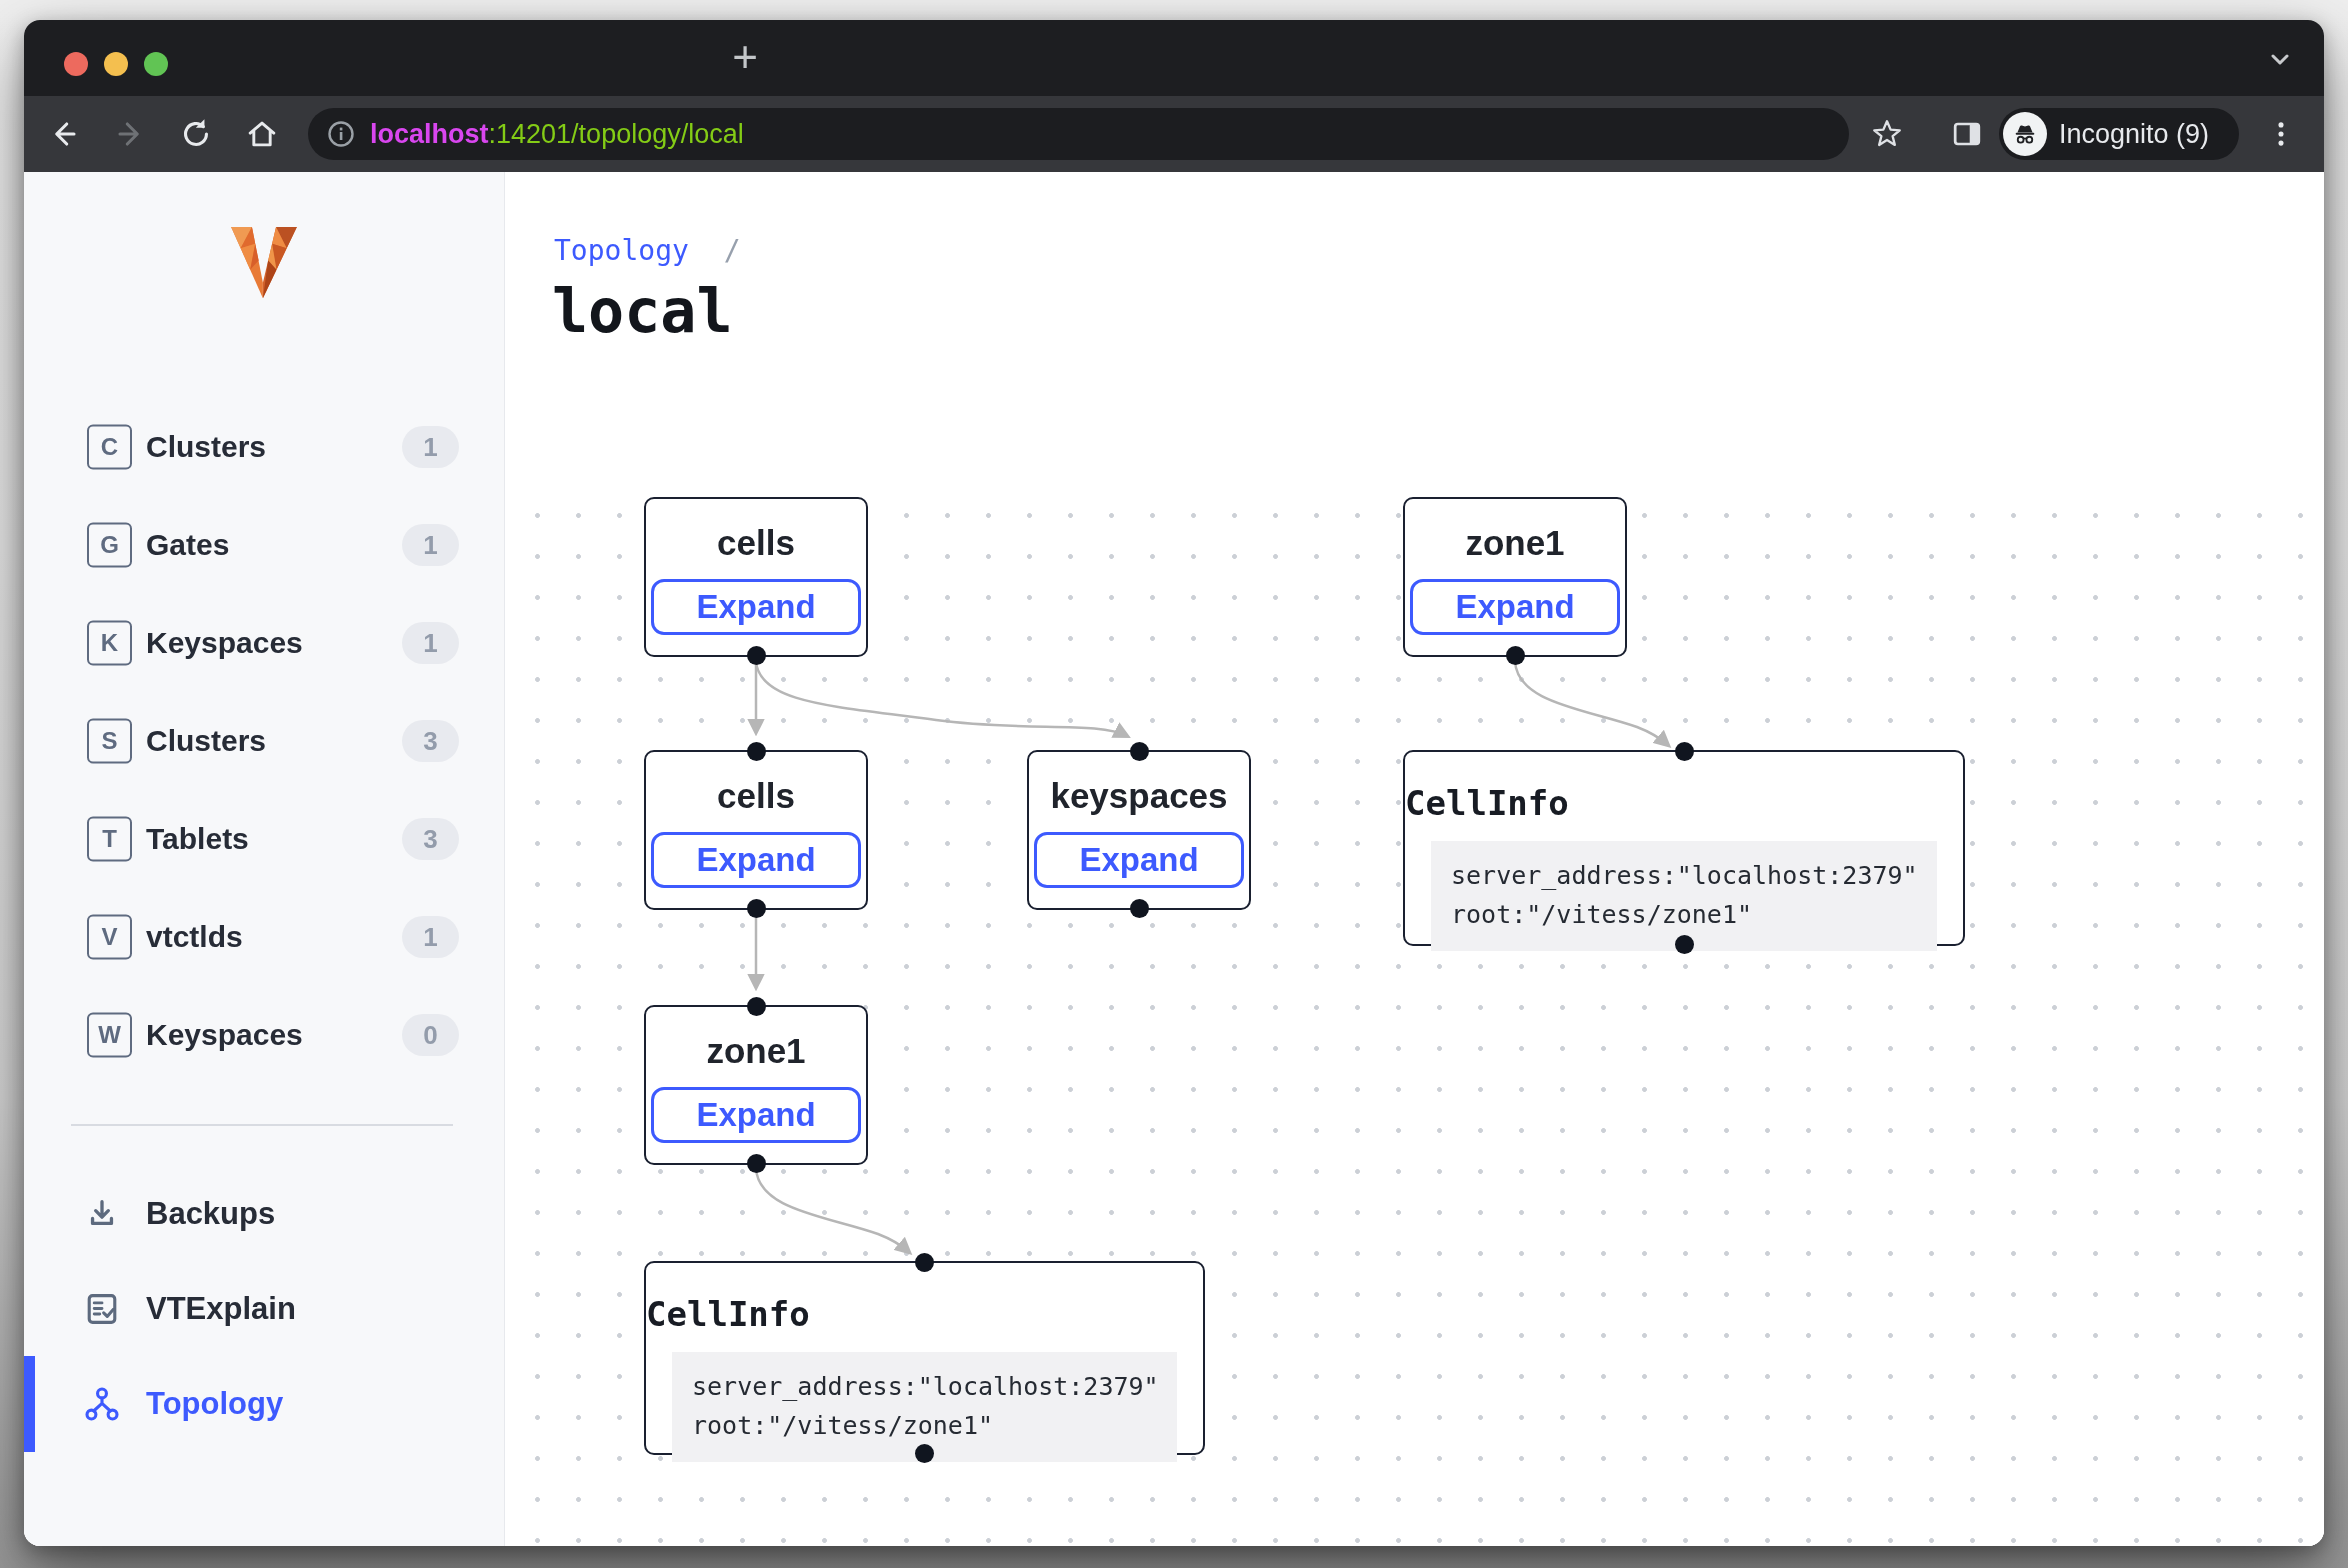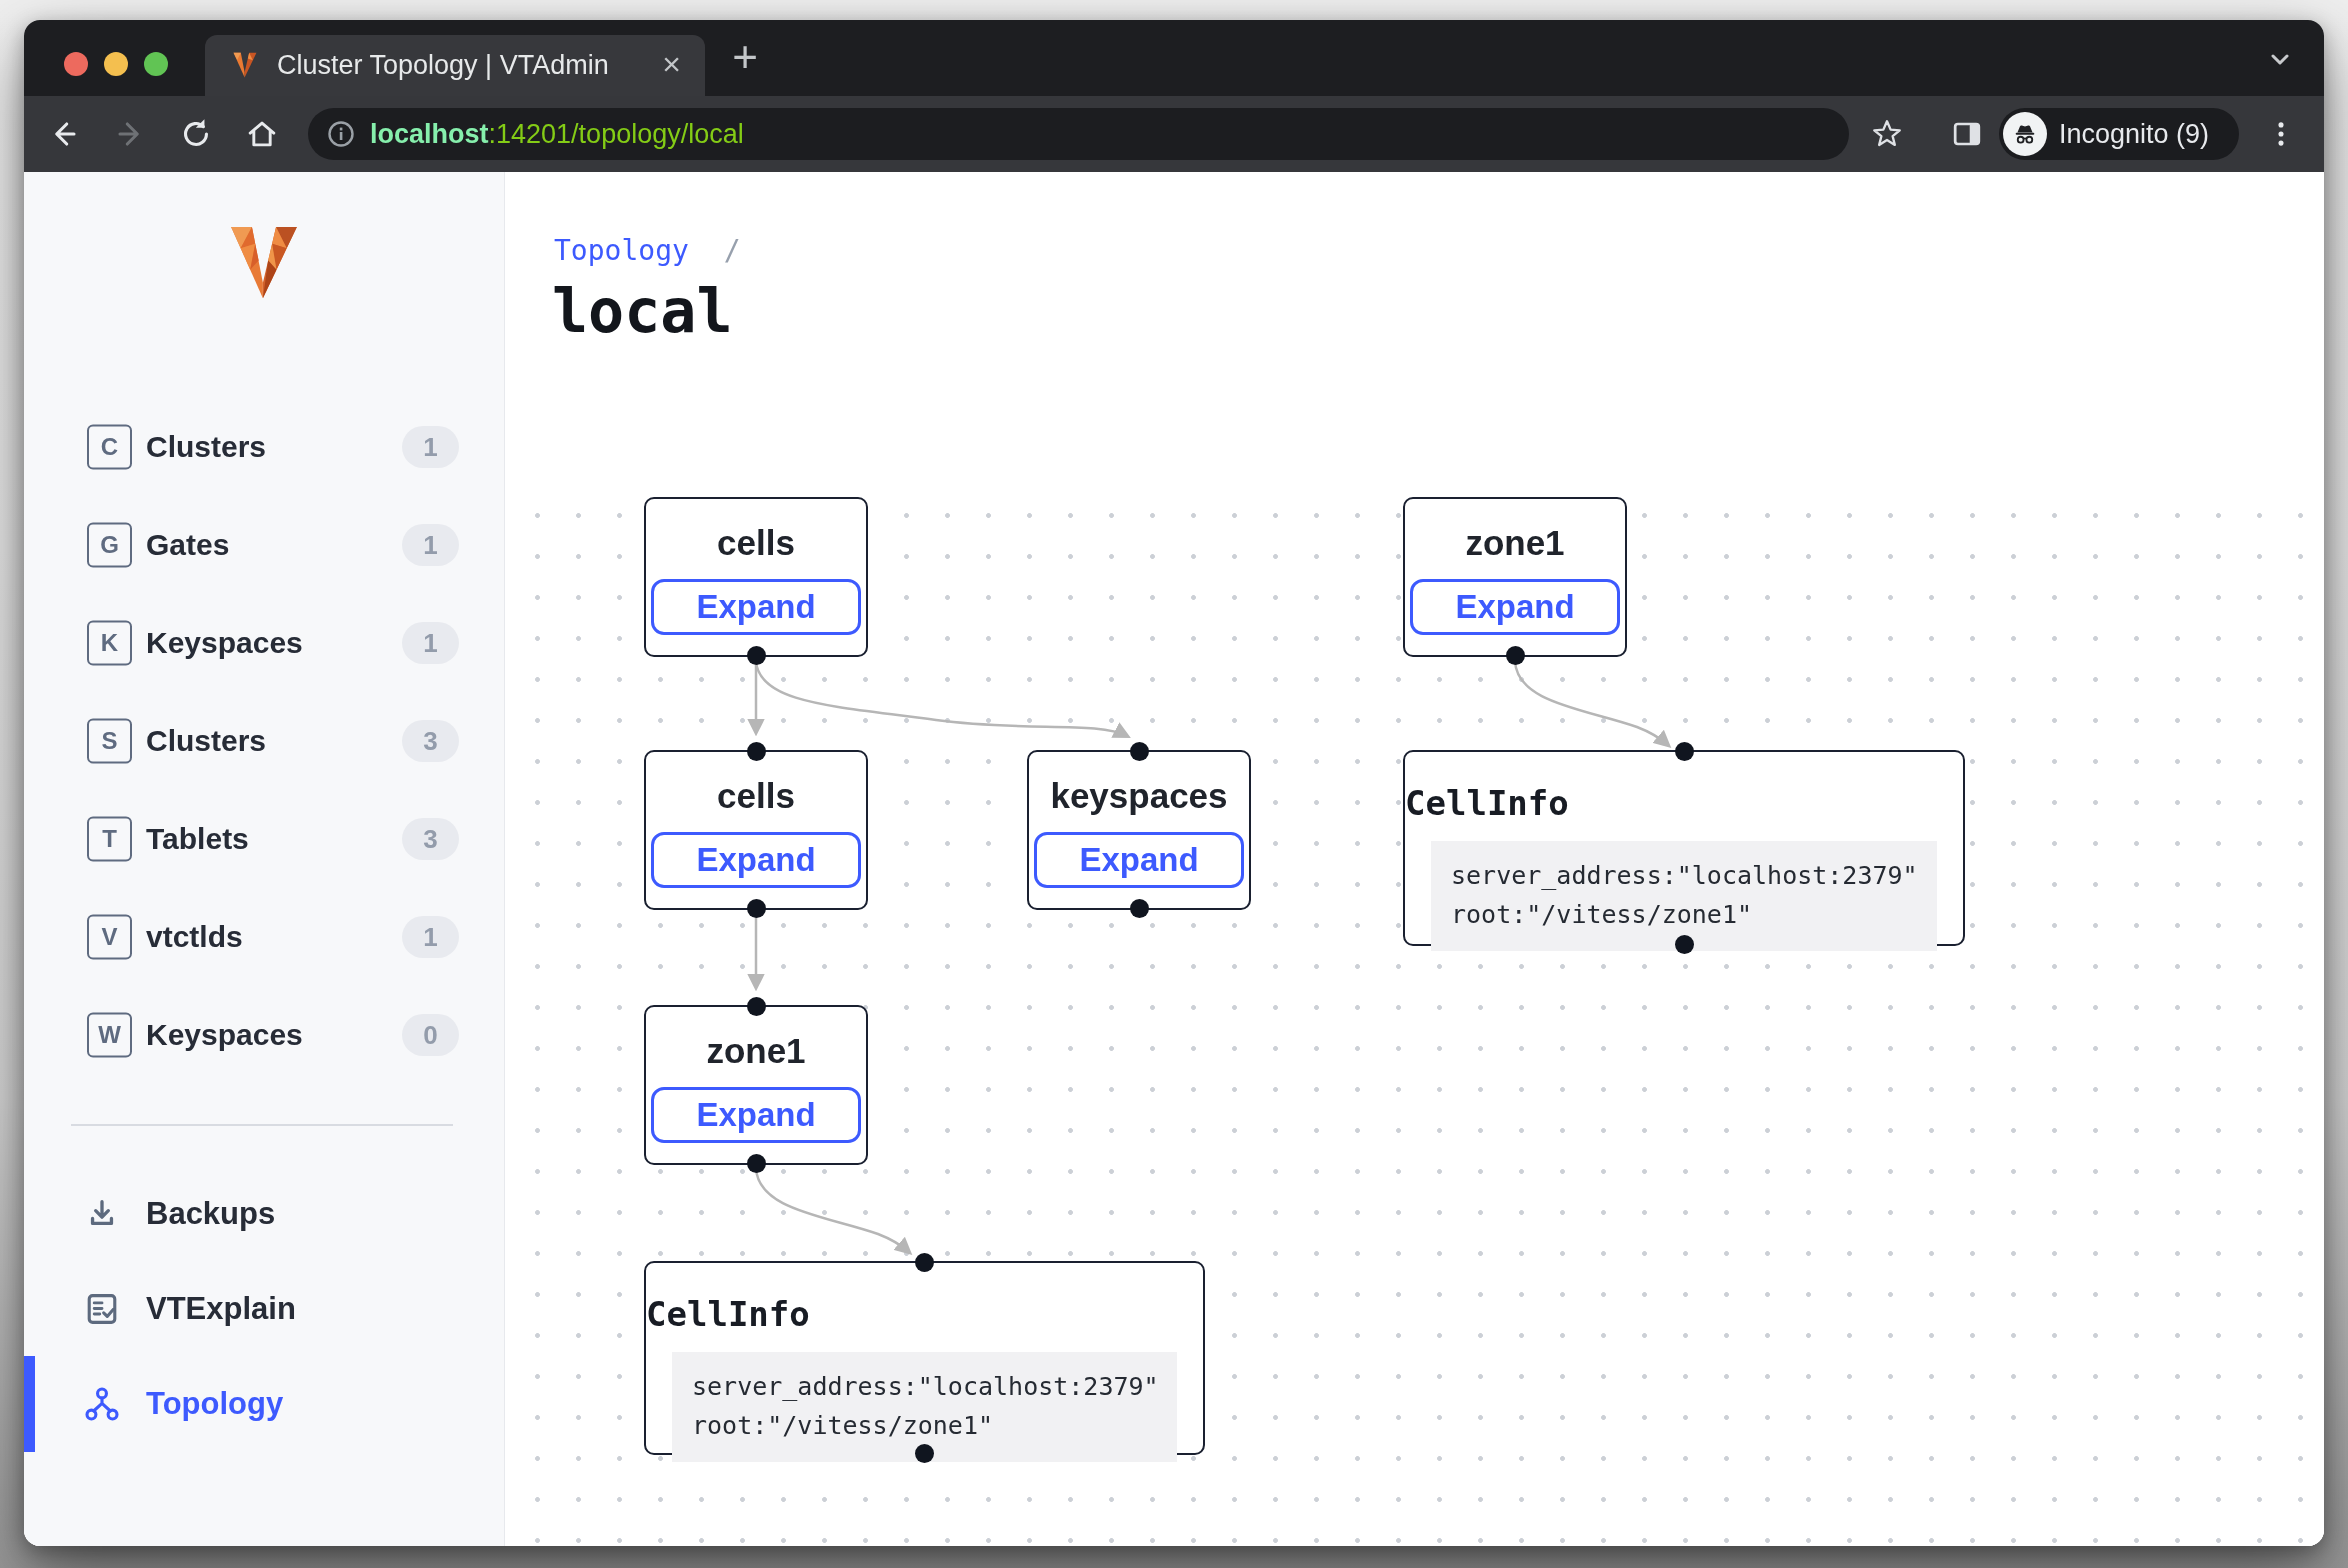--- a/index.html
+++ b/index.html
@@ -26,21 +26,21 @@
   .tab .tab-title { position:absolute; left:72px; top:0; line-height:61px; font-size:27px; color:#e7e9ea; white-space:nowrap; }
   .tab .tab-close { position:absolute; right:24px; top:0; line-height:58px; font-size:32px; color:#c3c6c9; cursor:default; }
   .newtab { position:absolute; left:695px; top:10px; width:52px; height:56px; text-align:center; line-height:54px; font-size:44px; color:#c3c6c9; font-weight:300; }
   .strip-chevron { position:absolute; right:26px; top:22px; width:36px; height:36px; }
   
   .toolbar { position:absolute; left:0; top:76px; width:100%; height:76px; background:#36373b; }
   .tbicon { position:absolute; top:15px; width:46px; height:46px; display:flex; align-items:center; justify-content:center; border-radius:50%; }
   .urlpill { position:absolute; left:284px; top:12px; width:1541px; height:52px; background:#1c1d20; border-radius:26px; }
   .urlpill .info { position:absolute; left:18px; top:11px; width:30px; height:30px; }
   .urltext { position:absolute; left:62px; top:0; line-height:52px; font-size:27px; white-space:nowrap; }
-  .urltext .host { color:#86efac; font-weight:bold; }
+  .urltext .host { color:#d946ef; font-weight:bold; }
   .urltext .rest { color:#84cc16; }
   .chip { position:absolute; left:1975px; top:12px; width:240px; height:52px; background:#1b1c1f; border-radius:26px; }
   .chip .circle { position:absolute; left:4px; top:4px; width:44px; height:44px; background:#f1f3f4; border-radius:50%; }
   .chip .circle svg { position:absolute; left:9px; top:9px; }
   .chip .chip-label { position:absolute; left:60px; top:0; line-height:52px; font-size:27px; color:#e8eaed; white-space:nowrap; }
   
   .content { position:absolute; left:0; top:152px; width:100%; height:1374px; background:#fff; }
   .sidebar { position:absolute; left:0; top:0; width:481px; height:100%; background:#f7f8fa; border-right:1px solid #e7e9ed; }
   .logo { position:absolute; left:50%; top:44px; transform:translateX(-50%); width:88px; height:92px; }
   .navitem { position:absolute; left:0; width:100%; height:98px; cursor:pointer; }
@@ -81,30 +81,20 @@
 </style>
 </head>
 <body>
 
 <div class="window">
 
   <div class="tabstrip">
     <div class="light red"></div>
     <div class="light yellow"></div>
     <div class="light green"></div>
-    <div class="tab">
-      <svg class="favicon" viewBox="0 0 40 42">
-        <polygon points="5,5 14.5,5 19.5,30.5 19.5,37.5" fill="#ea7a33"></polygon>
-        <polygon points="35,5 25.5,5 19.5,30.5 19.5,37.5" fill="#c85523"></polygon>
-        <polygon points="5,5 14.5,5 9.8,14.5" fill="#f09a52"></polygon>
-        <polygon points="25.5,5 23.7,12.6 30.3,14.7" fill="#ef8c43"></polygon>
-      </svg>
-      <span class="tab-title">Cluster Topology | VTAdmin</span>
-      <span class="tab-close">×</span>
-    </div>
     <div class="newtab">+</div>
     <svg class="strip-chevron" viewBox="0 0 36 36">
       <polyline points="11,14 18,21 25,14" fill="none" stroke="#c8cacd" stroke-width="3" stroke-linecap="round" stroke-linejoin="round"></polyline>
     </svg>
   </div>
 
   <div class="toolbar">
     <div class="tbicon" style="left:17px">
       <svg width="40" height="40" viewBox="0 0 44 44">
         <path d="M25 11 L14 22 L25 33 M15 22 H33" fill="none" stroke="#e8eaed" stroke-width="3.4" stroke-linecap="round" stroke-linejoin="round"></path>

